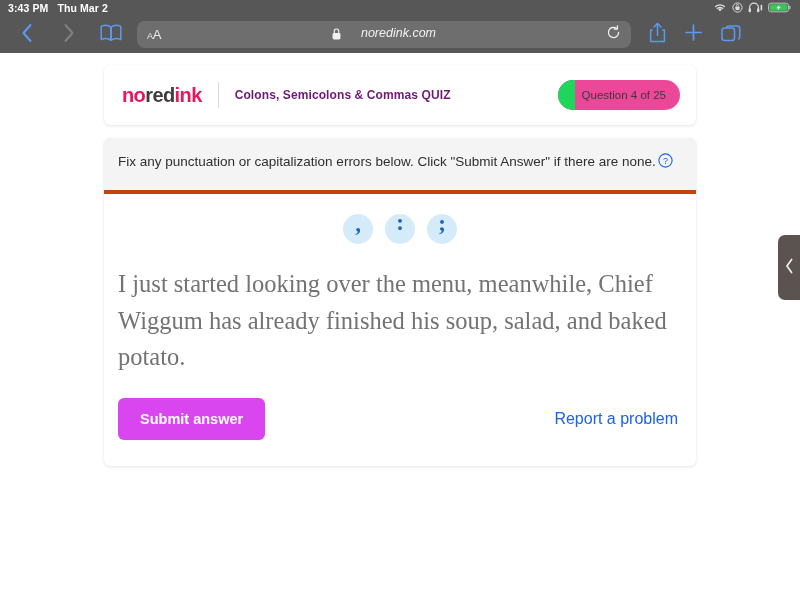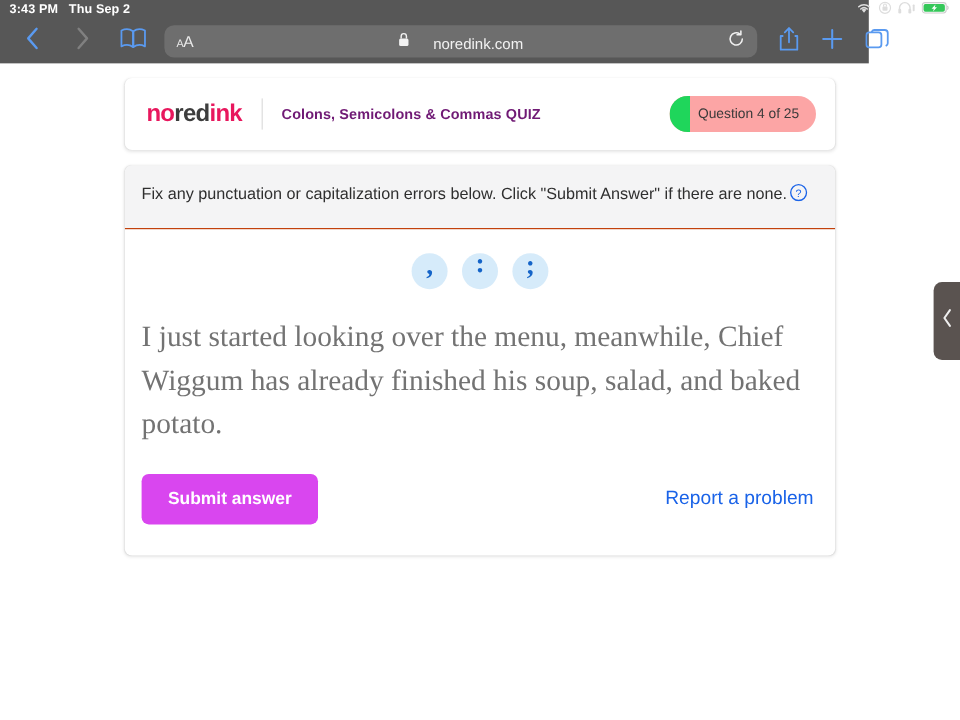--- a/index.html
+++ b/index.html
@@ -6,21 +6,21 @@
   html, body {
     width: 800px; height: 600px;
     font-family: "Liberation Sans", sans-serif;
     background: #ffffff;
     overflow: hidden;
   }
 
   
   #ipad-chrome {
     position: absolute; top: 0; left: 0;
-    width: 724px; height: 53px;
+    width: 800px; height: 53px;
     background: #575757;
   }
 
   
   #status-bar {
     position: absolute; top: 0; left: 0; width: 800px; height: 16px;
     display: flex; align-items: center; justify-content: space-between;
     padding: 0 8px;
   }
   #status-left {
@@ -52,22 +52,23 @@
     position: relative;
   }
   #text-size-btn {
     color: #e9e9e9; font-size: 12px; letter-spacing: -0.3px;
     display: flex; align-items: baseline; gap: 0px;
   }
   #text-size-btn .sm { font-size: 9px; }
   #text-size-btn .lg { font-size: 13px; }
   #url-center {
     position: absolute; left: 0; right: 0;
-    display: flex; align-items: flex-end; justify-content: center; gap: 20px;
+    display: flex; align-items: flex-start; justify-content: center; gap: 20px;
     pointer-events: none;
+    font-style: italic;
   }
   #url-text { color: #f2f2f2; font-size: 12.5px; }
   #reload-btn { margin-left: auto; display: flex; align-items: center; }
   #toolbar-right {
     display: flex; align-items: center; gap: 18px;
     margin-left: 18px;
   }
 
   
   #page {
@@ -98,21 +99,21 @@
     width: 1px; height: 26px; background: #dcdcdc;
     margin: 0 16px;
   }
   #quiz-title {
     font-size: 12px; font-weight: bold; color: #701a75;
     letter-spacing: 0.1px;
   }
   #question-badge {
     margin-left: auto;
     height: 30px; min-width: 122px;
-    background: #fca5a5;
+    background: #ec4899;
     border-radius: 15px;
     display: flex; align-items: center;
     overflow: hidden;
     position: relative;
   }
   #badge-progress {
     position: absolute; left: 0; top: 0; bottom: 0;
     width: 17px;
     background: #1fd65b;
   }
@@ -126,21 +127,21 @@
   #main-card {
     margin-top: 13px;
     background: #ffffff;
     border-radius: 6px;
     box-shadow: 0 1px 3px rgba(0,0,0,0.10), 0 0 1px rgba(0,0,0,0.07);
     overflow: hidden;
   }
   #instructions {
     background: #f4f4f5;
     padding: 14px 18px 15px 14px;
-    border-bottom: 1px solid #c2410c;
+    border-bottom: 4px solid #c2410c;
   }
   #instructions-text {
     font-size: 13.5px; color: #2f2f2f; line-height: 1.55;
   }
   #help-icon {
     display: inline-block; vertical-align: -2px; margin-left: 2px;
   }
 
   #punct-row {
     display: flex; justify-content: center; gap: 12px;
@@ -199,21 +200,21 @@
   }
 </style>
 </head>
 <body>
 
 <div id="ipad-chrome">
 
   <div id="status-bar">
     <div id="status-left">
       <span>3:43 PM</span>
-      <span>Thu Sep 2</span>
+      <span>Thu Mar 2</span>
     </div>
     <div id="status-right">
       <span>
         <svg width="14" height="11" viewBox="0 0 14 11">
           <path d="M7 9.6 L9 7.1 A3.2 3.2 0 0 0 5 7.1 Z" fill="#ddd"></path>
           <path d="M2.6 4.6 A6.6 6.6 0 0 1 11.4 4.6" stroke="#ddd" stroke-width="1.3" fill="none" stroke-linecap="round"></path>
           <path d="M4.3 6.5 A4.2 4.2 0 0 1 9.7 6.5" stroke="#ddd" stroke-width="1.3" fill="none" stroke-linecap="round"></path>
         </svg>
       </span>
       <span>

